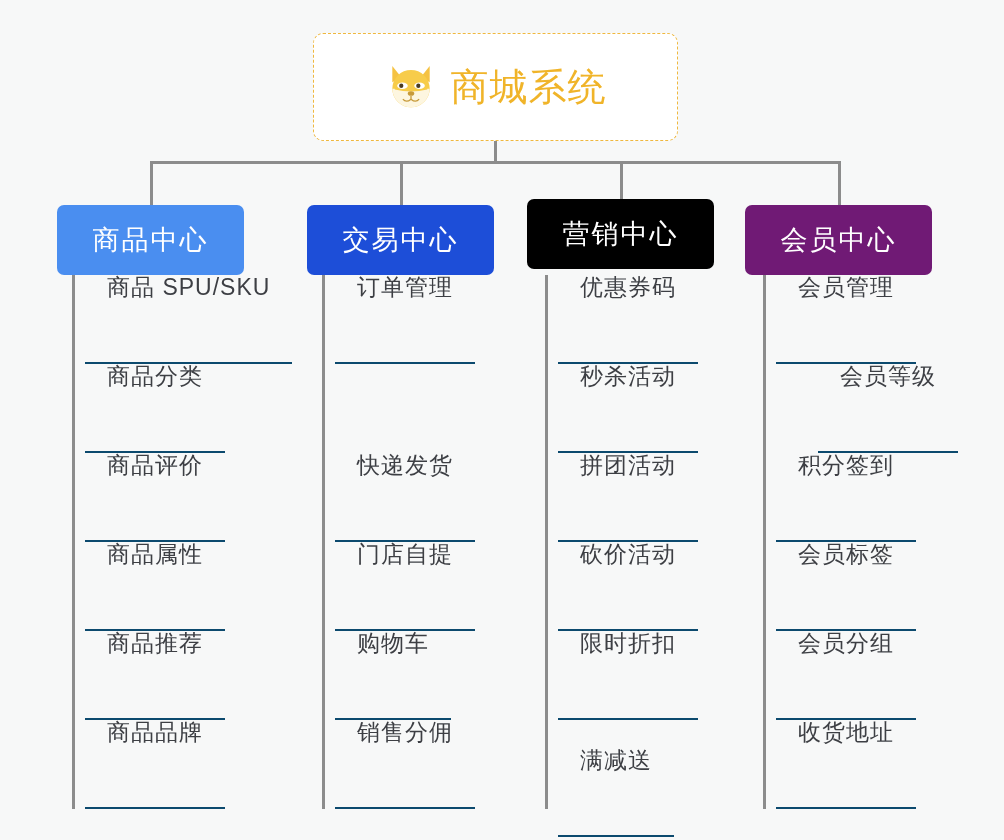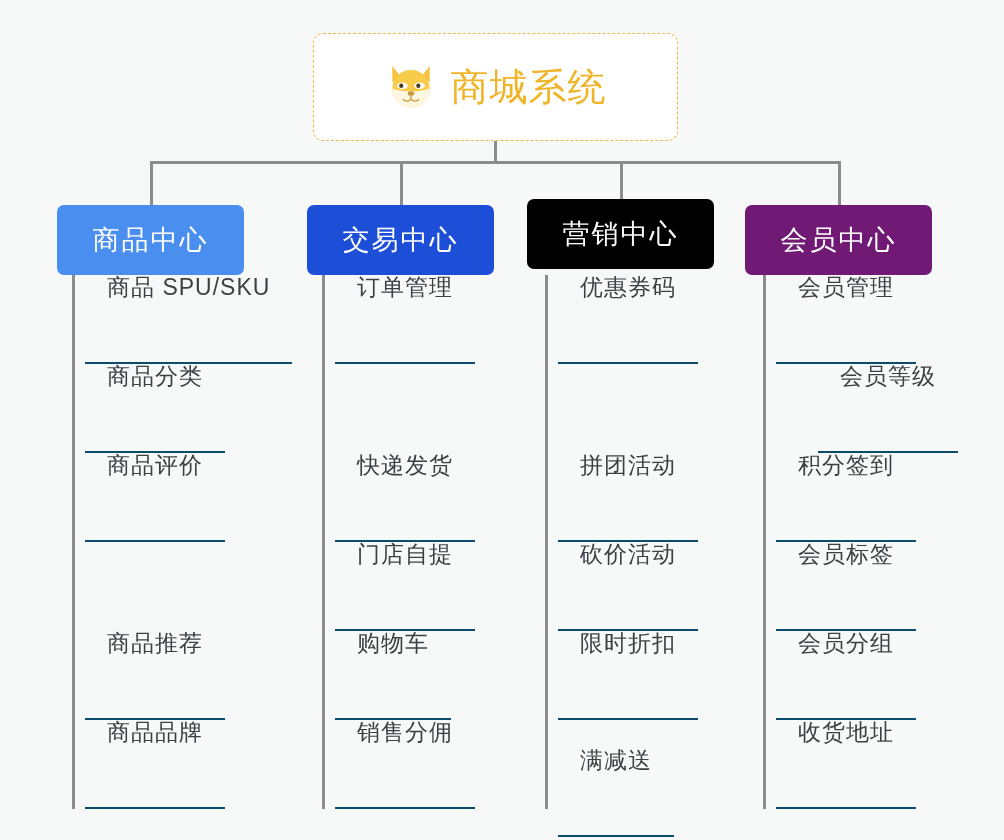--- a/index.html
+++ b/index.html
@@ -141,20 +141,23 @@
     <div class="rail" style="height:534px;"></div>
     <div class="leaf" style="top:0px;">
       <span class="leaf-label">商品 SPU/SKU</span>
     </div>
     <div class="leaf" style="top:89px;">
       <span class="leaf-label">商品分类</span>
     </div>
     <div class="leaf" style="top:178px;font-family:Liberation Serif, serif;">
       <span class="leaf-label">商品评价</span>
     </div>
+    <div class="leaf" style="top:267px;">
+      <span class="leaf-label">商品属性</span>
+    </div>
     <div class="leaf" style="top:356px;">
       <span class="leaf-label">商品推荐</span>
     </div>
     <div class="leaf" style="top:445px;">
       <span class="leaf-label">商品品牌</span>
     </div>
   </div>
 
   <div class="cat-box" style="left: 307px; top: 205px; width: 187px; background: #1d4ed8;">
     <span>交易中心</span>
@@ -179,20 +182,23 @@
   </div>
 
   <div class="cat-box" style="left: 527px; top: 199px; width: 187px; background: #000000;">
     <span>营销中心</span>
   </div>
   <div class="branch" style="left:545px; top:275px; width:180px; height:384px;">
     <div class="rail" style="height:534px;"></div>
     <div class="leaf" style="top:0px;">
       <span class="leaf-label">优惠券码</span>
     </div>
+    <div class="leaf" style="top:89px;">
+      <span class="leaf-label">秒杀活动</span>
+    </div>
     <div class="leaf" style="top:178px;">
       <span class="leaf-label">拼团活动</span>
     </div>
     <div class="leaf" style="top:267px;">
       <span class="leaf-label">砍价活动</span>
     </div>
     <div class="leaf" style="top:356px;">
       <span class="leaf-label">限时折扣</span>
     </div>
     <div class="leaf" style="top:445px;margin-top:28px;">

